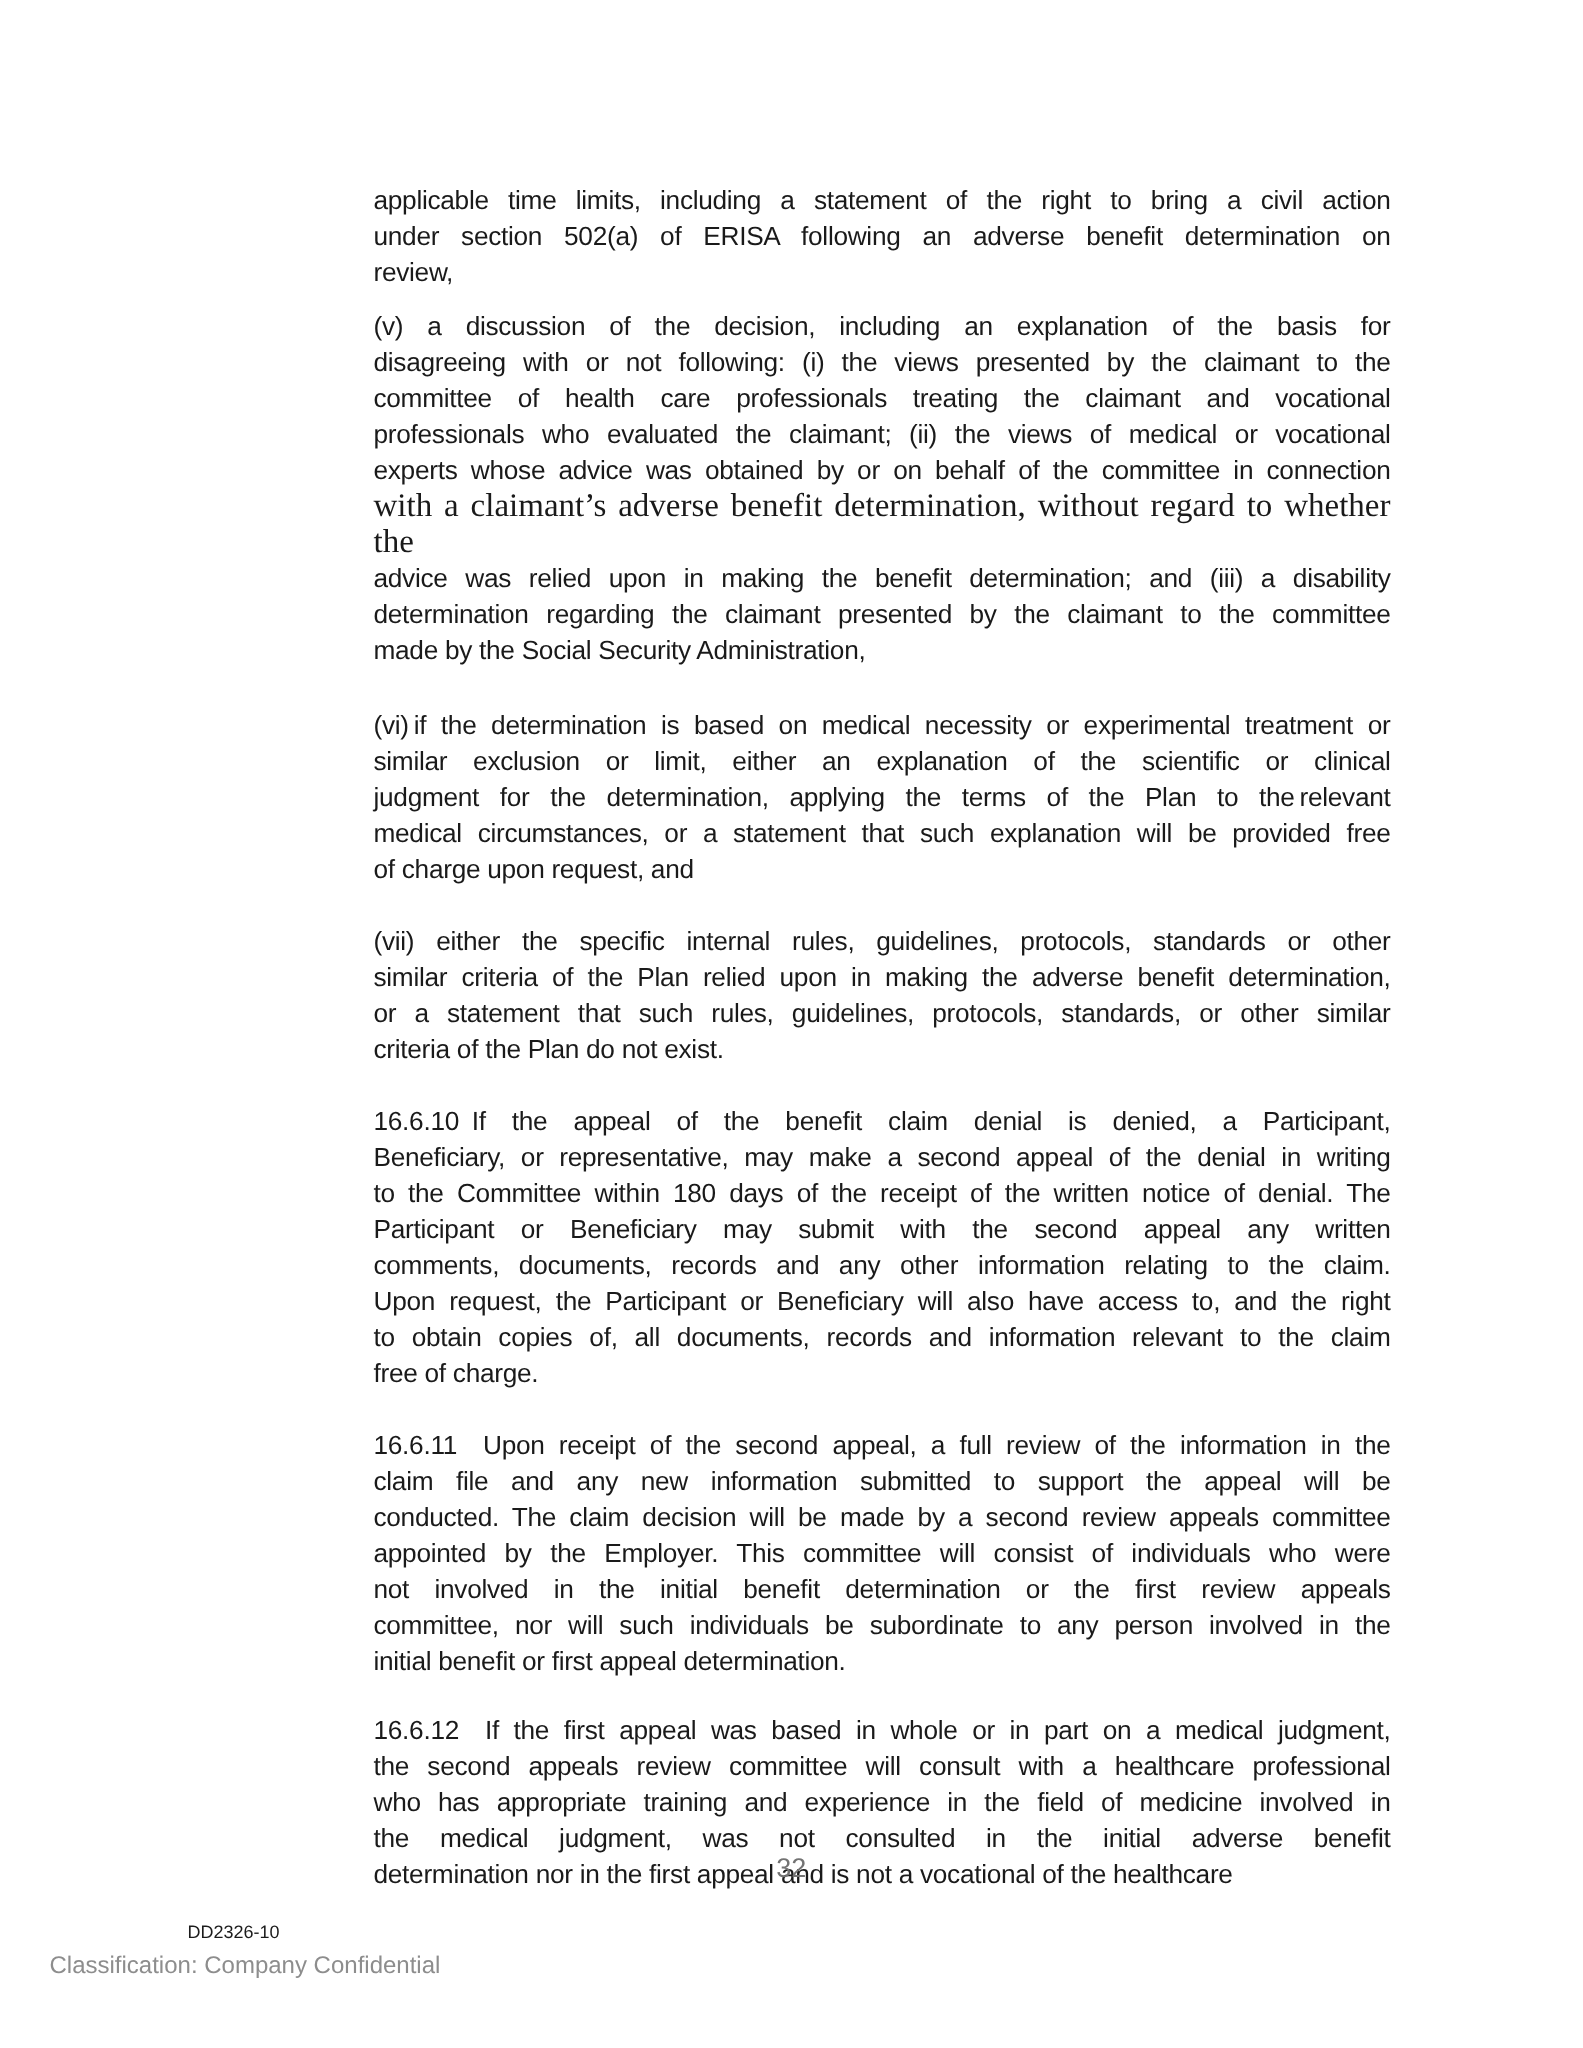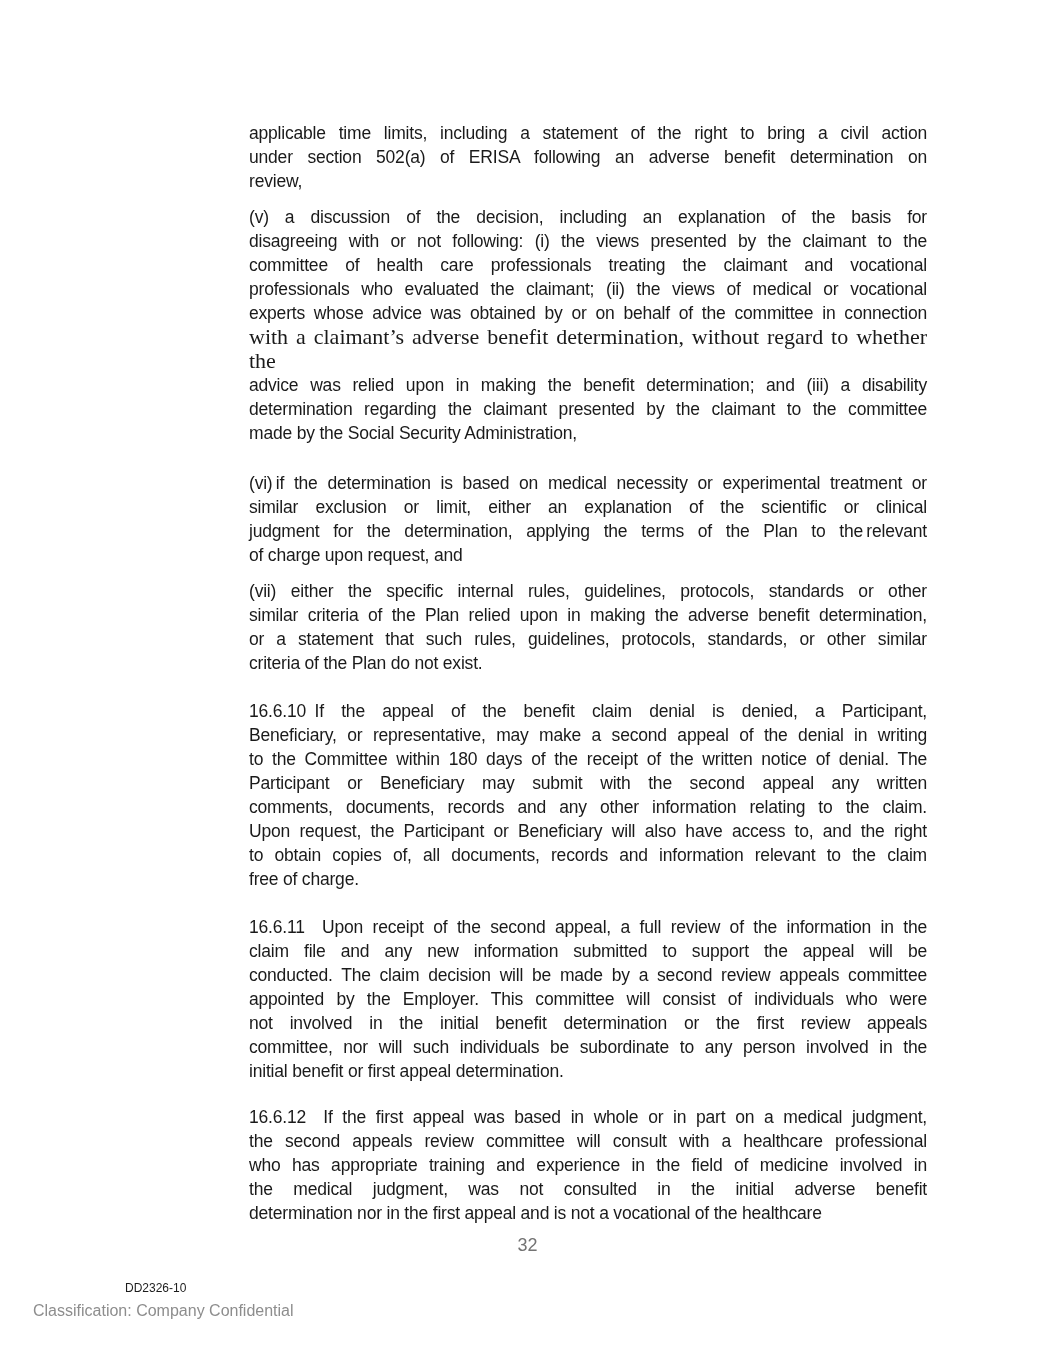--- a/index.html
+++ b/index.html
@@ -27,21 +27,21 @@
     top: 121px;
     width: 678px;
     color: #1a1a1a;
     font-size: 17.5px;
     line-height: 24px;
     letter-spacing: -0.2px;
   }
   .paragraph { margin: 0 0 24px 0; }
   .paragraph:nth-child(1) { margin-bottom: 12px; }
   .paragraph:nth-child(2) { margin-bottom: 26px; }
-  .paragraph:nth-child(3) { margin-bottom: 12px; }
+  .paragraph:nth-child(3) { margin-bottom: 24px; }
   .paragraph:nth-child(6) { margin-bottom: 22px; }
   .paragraph:nth-child(7) { margin-bottom: 0; }
   .line {
     text-align: justify;
     text-align-last: justify;
   }
   .line.last {
     text-align-last: left;
   }
   .line.serif {
@@ -93,20 +93,21 @@
         <div class="line">experts whose advice was obtained by or on behalf of the committee in connection</div>
         <div class="line serif">with a claimant’s adverse benefit determination, without regard to whether the</div>
         <div class="line">advice was relied upon in making the benefit determination; and (iii) a disability</div>
         <div class="line">determination regarding the claimant presented by the claimant to the committee</div>
         <div class="line last">made by the Social Security Administration,</div>
       </div>
       <div class="paragraph">
         <div class="line">(vi) if the determination is based on medical necessity or experimental treatment or</div>
         <div class="line">similar exclusion or limit, either an explanation of the scientific or clinical</div>
         <div class="line">judgment for the determination, applying the terms of the Plan to the relevant</div>
+        <div class="line">medical circumstances, or a statement that such explanation will be provided free</div>
         <div class="line last">of charge upon request, and</div>
       </div>
       <div class="paragraph">
         <div class="line">(vii) either the specific internal rules, guidelines, protocols, standards or other</div>
         <div class="line">similar criteria of the Plan relied upon in making the adverse benefit determination,</div>
         <div class="line">or a statement that such rules, guidelines, protocols, standards, or other similar</div>
         <div class="line last">criteria of the Plan do not exist.</div>
       </div>
       <div class="paragraph">
         <div class="line">16.6.10 If the appeal of the benefit claim denial is denied, a Participant,</div>

